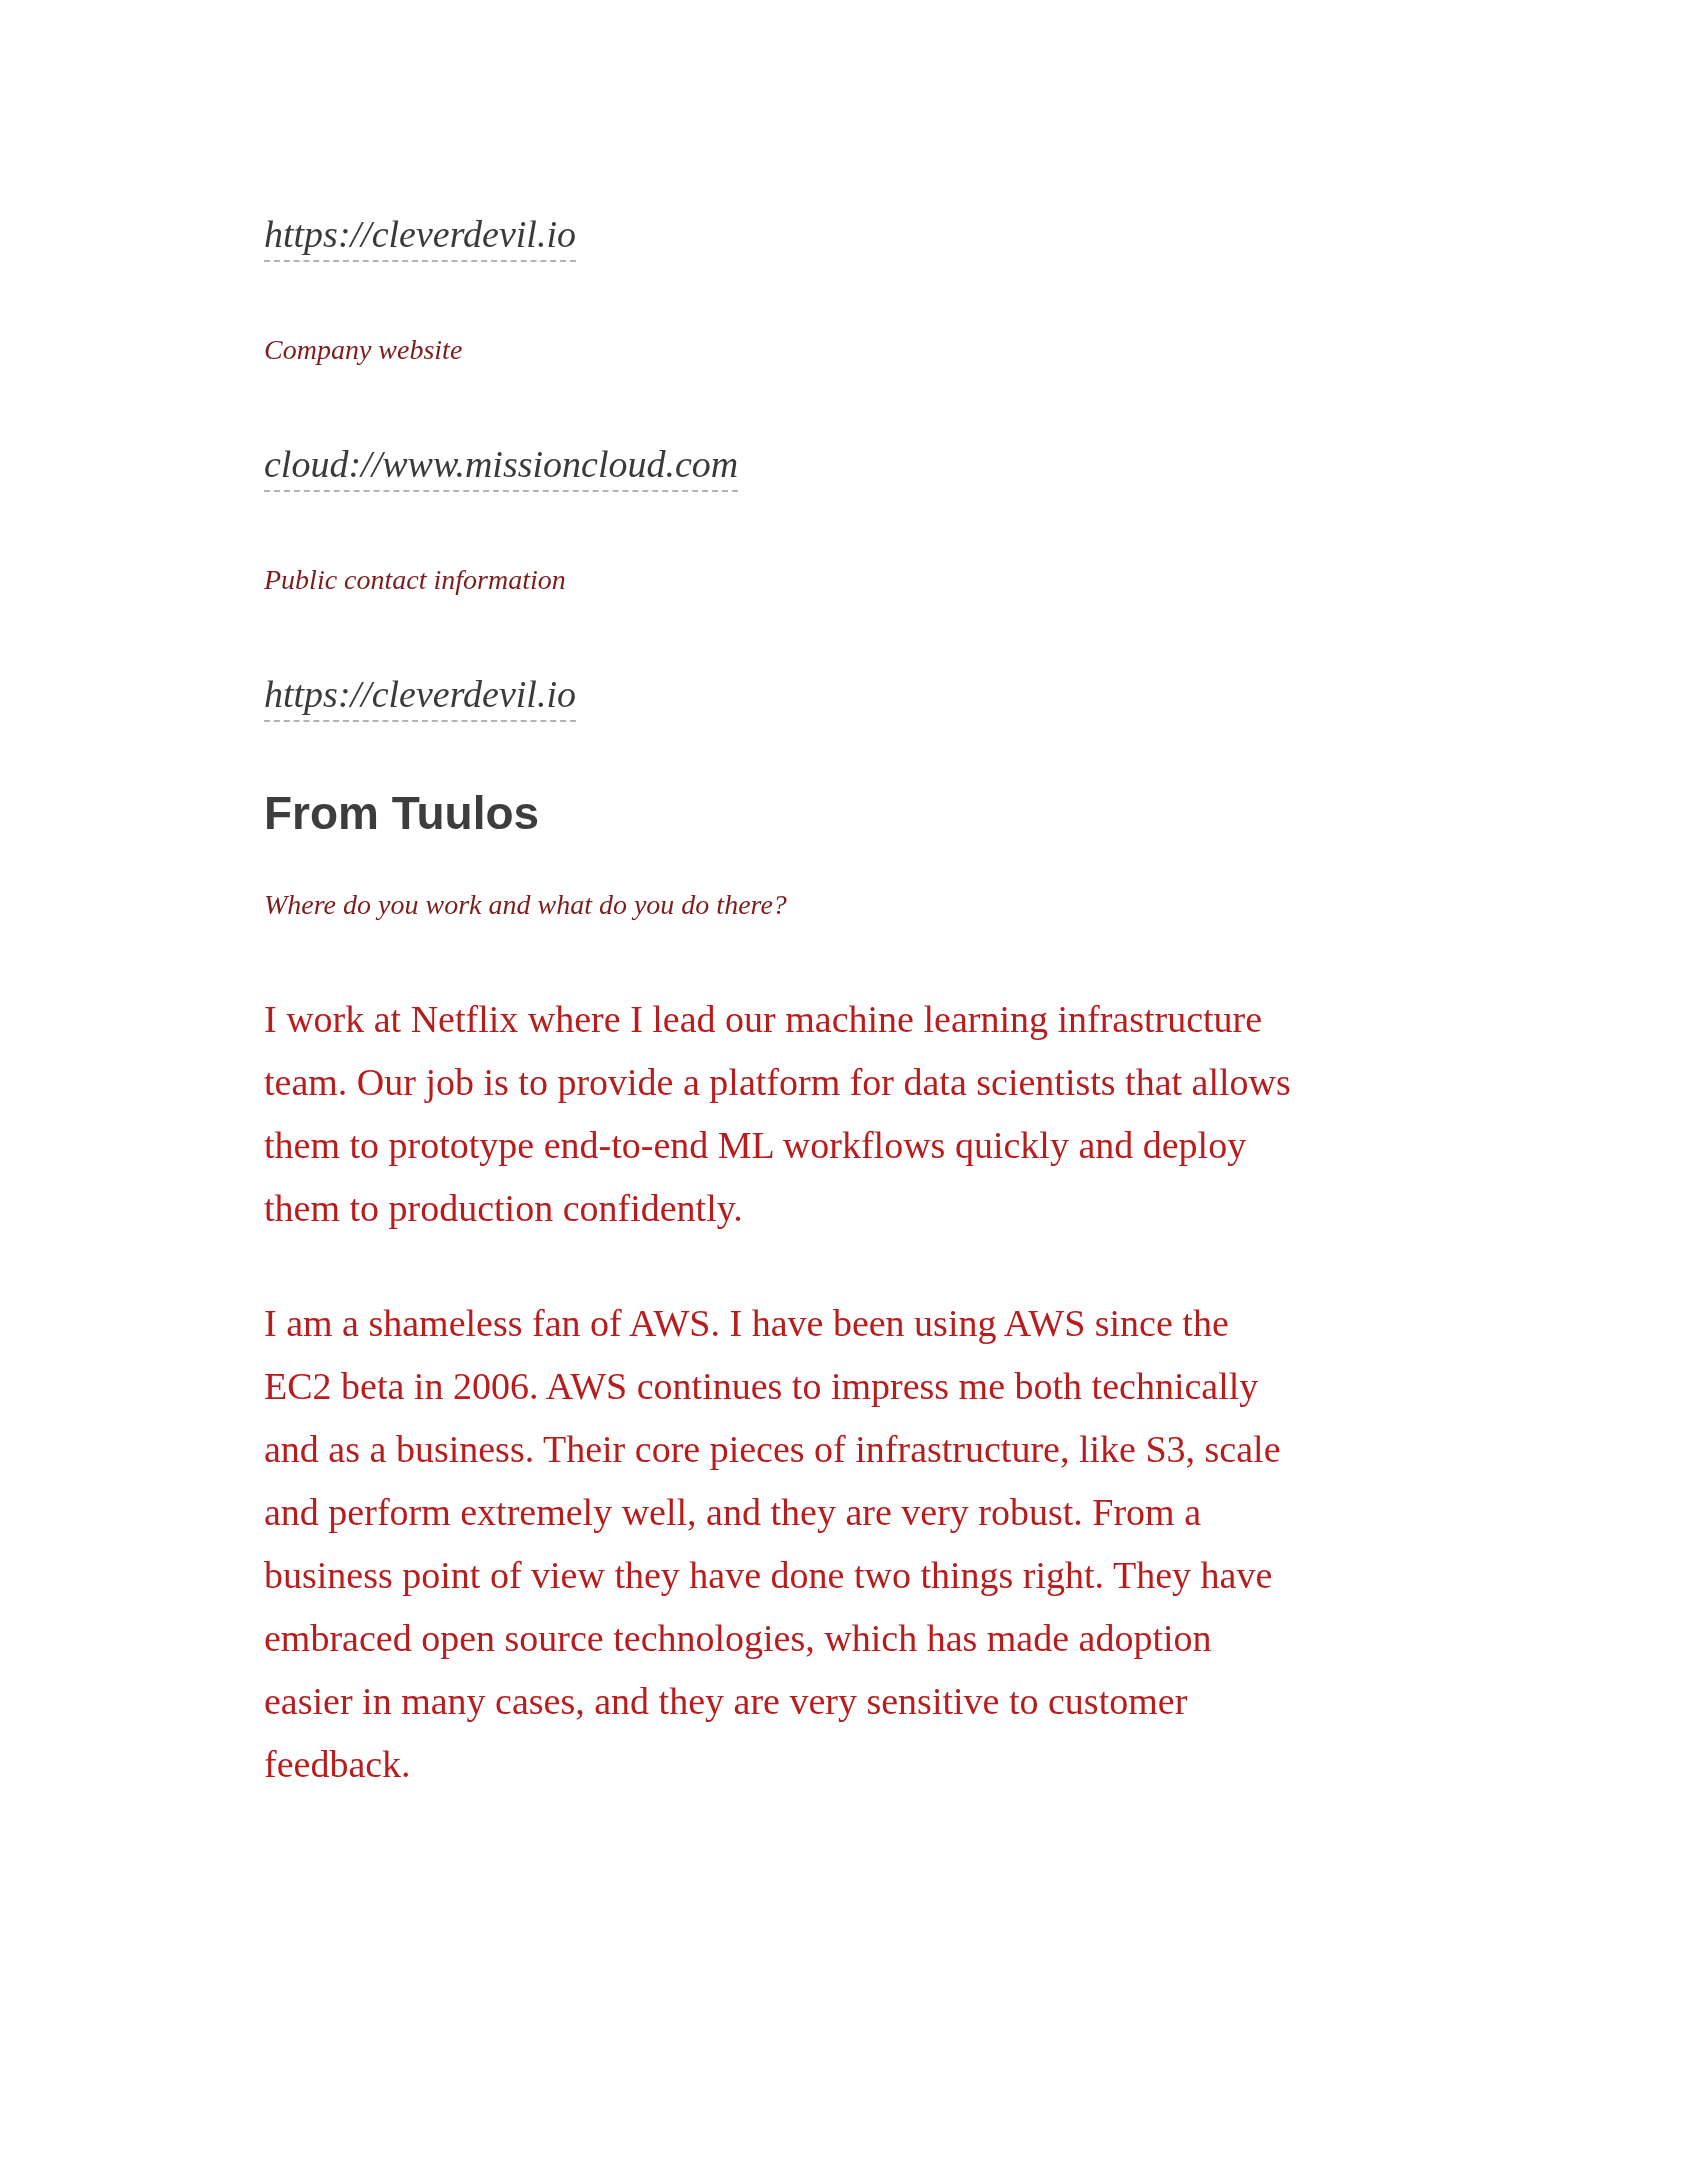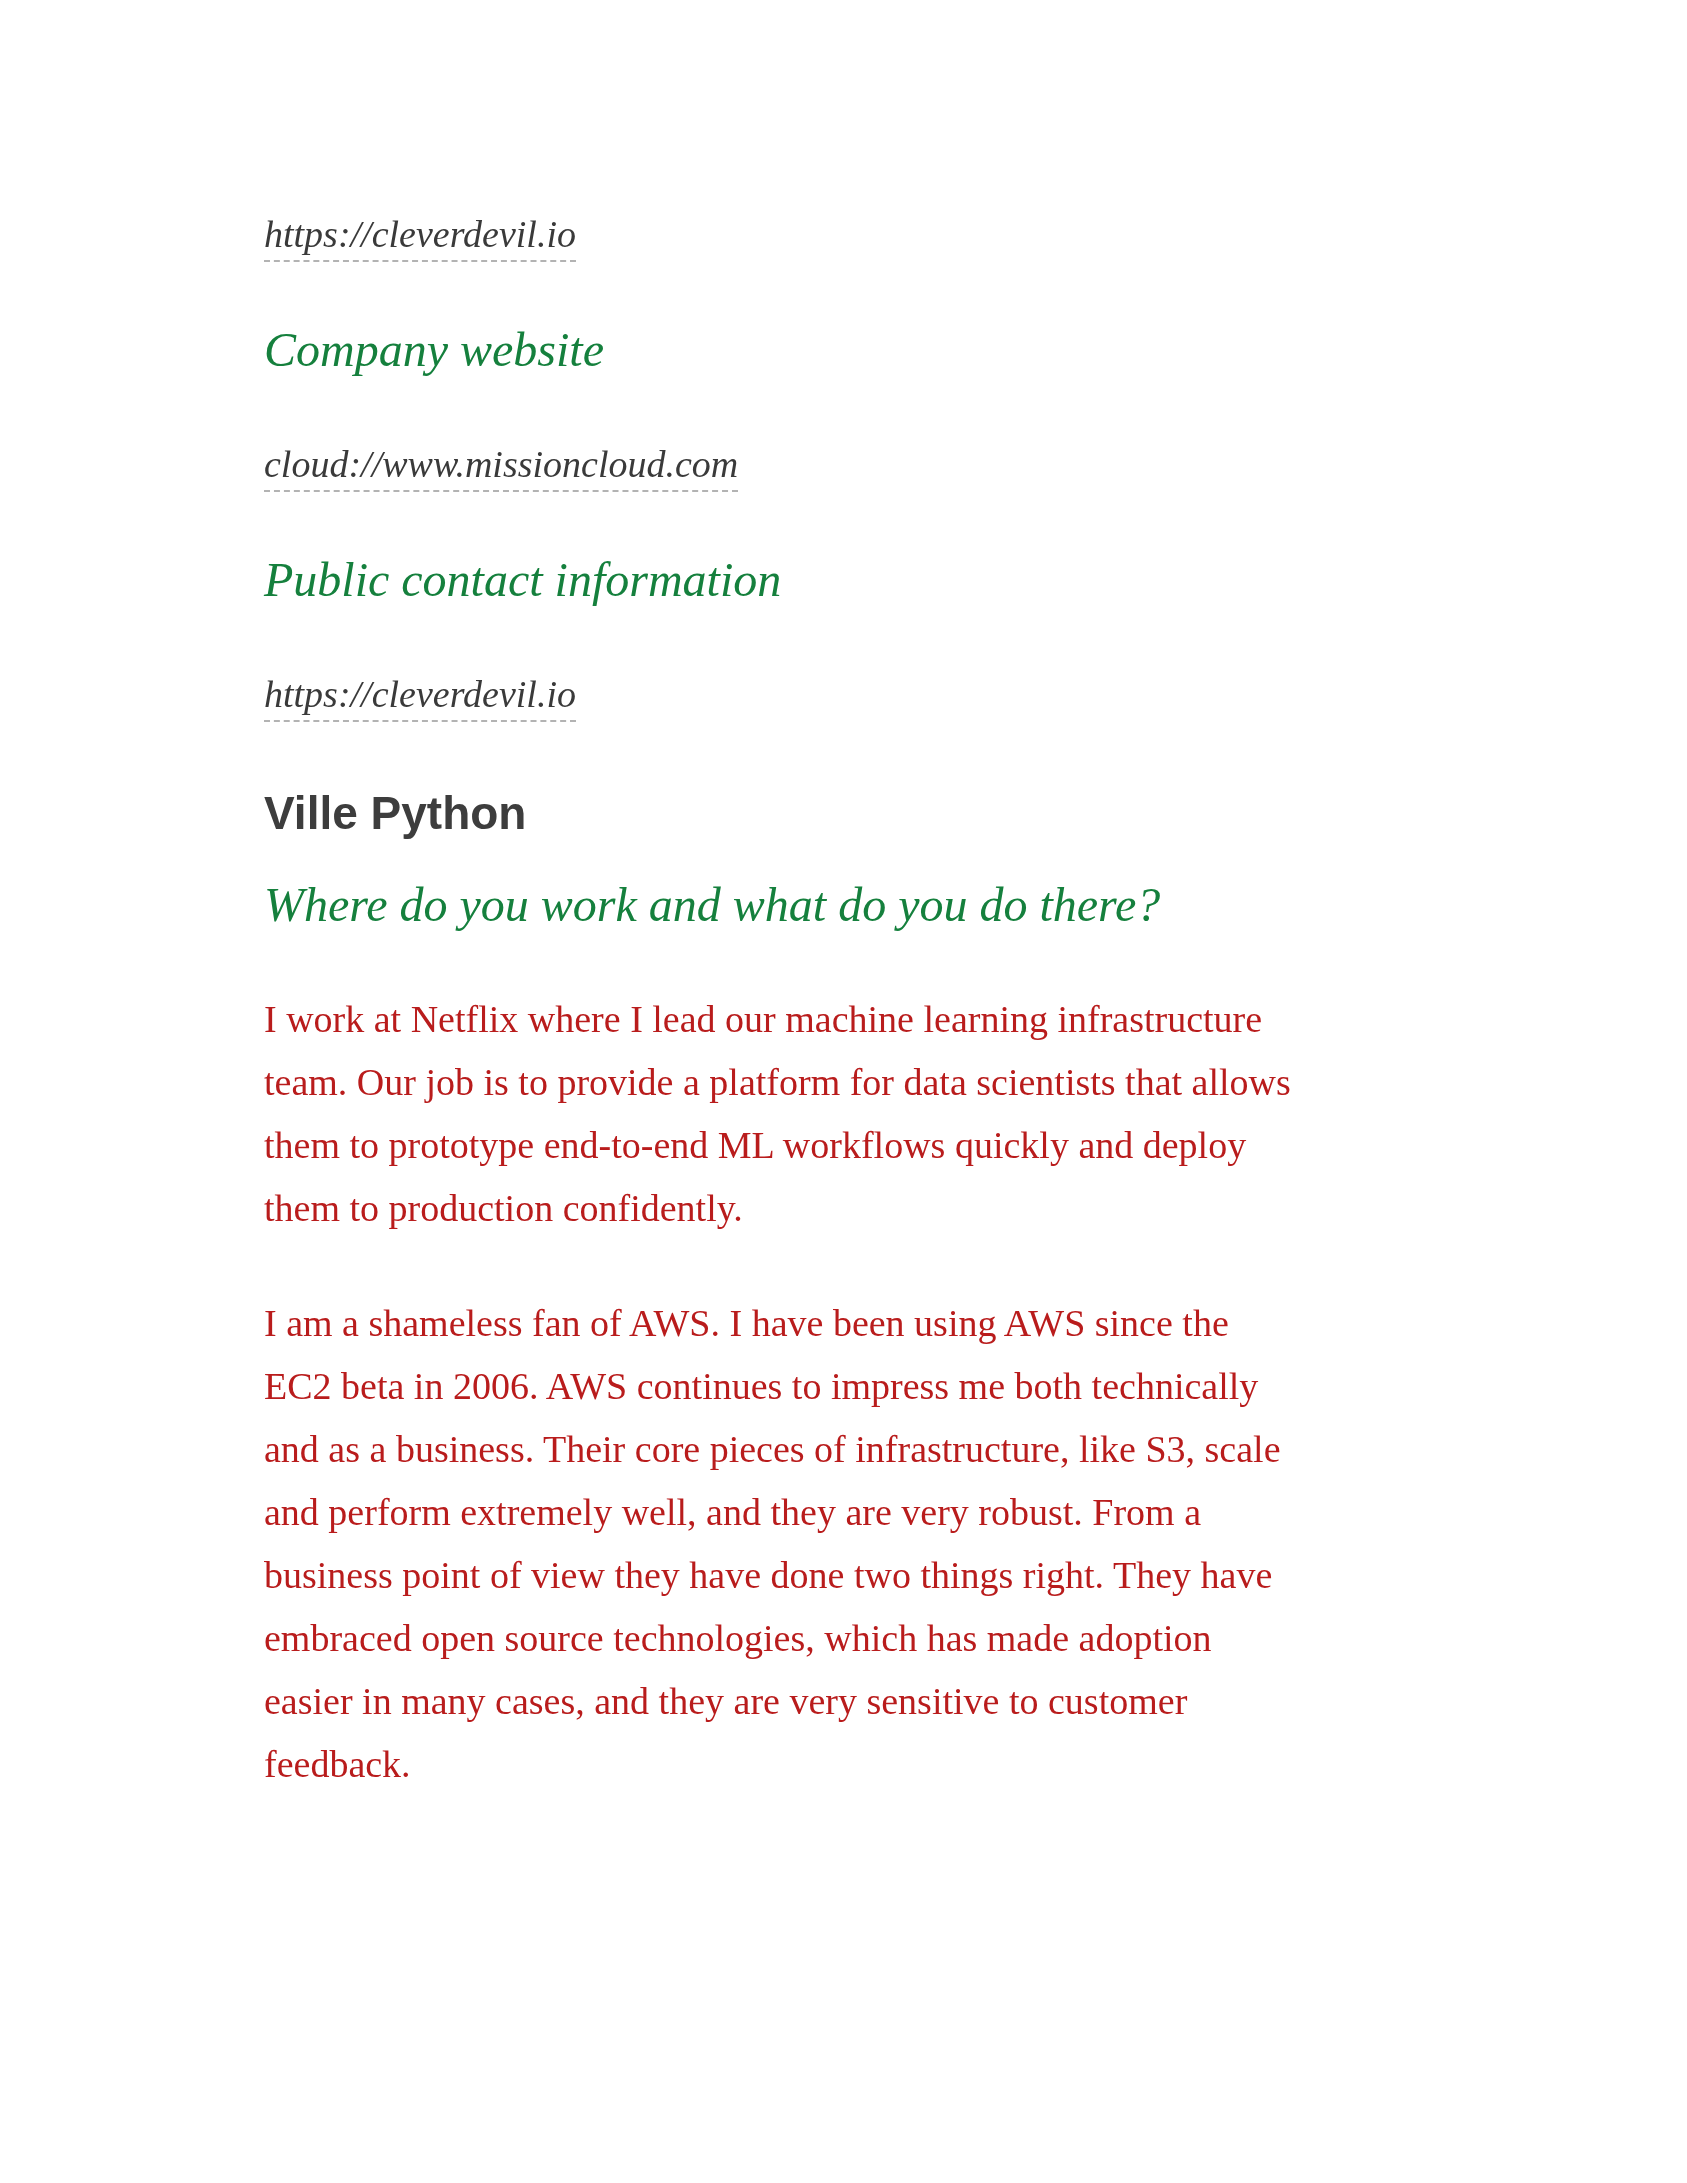--- a/index.html
+++ b/index.html
@@ -25,24 +25,24 @@
   .link-line a {
     font-style: italic;
     color: #3a3a3a;
     text-decoration: none;
     border-bottom: 2.5px dashed #b3b3b3;
     padding-bottom: 5px;
     cursor: pointer;
   }
   .italic-line {
     font-style: italic;
-    font-size: 48px;
+    font-size: 28px;
     line-height: 63px;
     margin: 0 0 52px 0;
-    color: #15803d;
+    color: #7f1d1d;
     font-family: Liberation Serif, serif;
   }
   .body-para {
     font-size: 38px;
     line-height: 63px;
     margin: 0 4px 52px 0;
     color: #b91c1c;
   }
   h2.interviewee {
     font-family: "Liberation Sans", sans-serif;
@@ -68,21 +68,21 @@
   <p class="link-line">
     <a>cloud://www.missioncloud.com</a>
   </p>
 
   <p class="italic-line">Public contact information</p>
 
   <p class="link-line">
     <a>https://cleverdevil.io</a>
   </p>
 
-  <h2 class="interviewee">Ville Python</h2>
+  <h2 class="interviewee">From Tuulos</h2>
 
   <p class="italic-line">Where do you work and what do you do there?</p>
 
   <p class="body-para">I work at Netflix where I lead our machine learning infrastructure team. Our job is to provide a platform for data scientists that allows them to prototype end-to-end ML workflows quickly and deploy them to production confidently.</p>
 
 
   <p class="body-para">I am a shameless fan of AWS. I have been using AWS since the EC2 beta in 2006. AWS continues to impress me both technically and as a business. Their core pieces of infrastructure, like S3, scale and perform extremely well, and they are very robust. From a business point of view they have done two things right. They have embraced open source technologies, which has made adoption easier in many cases, and they are very sensitive to customer feedback.</p>
 
 
 </div>

